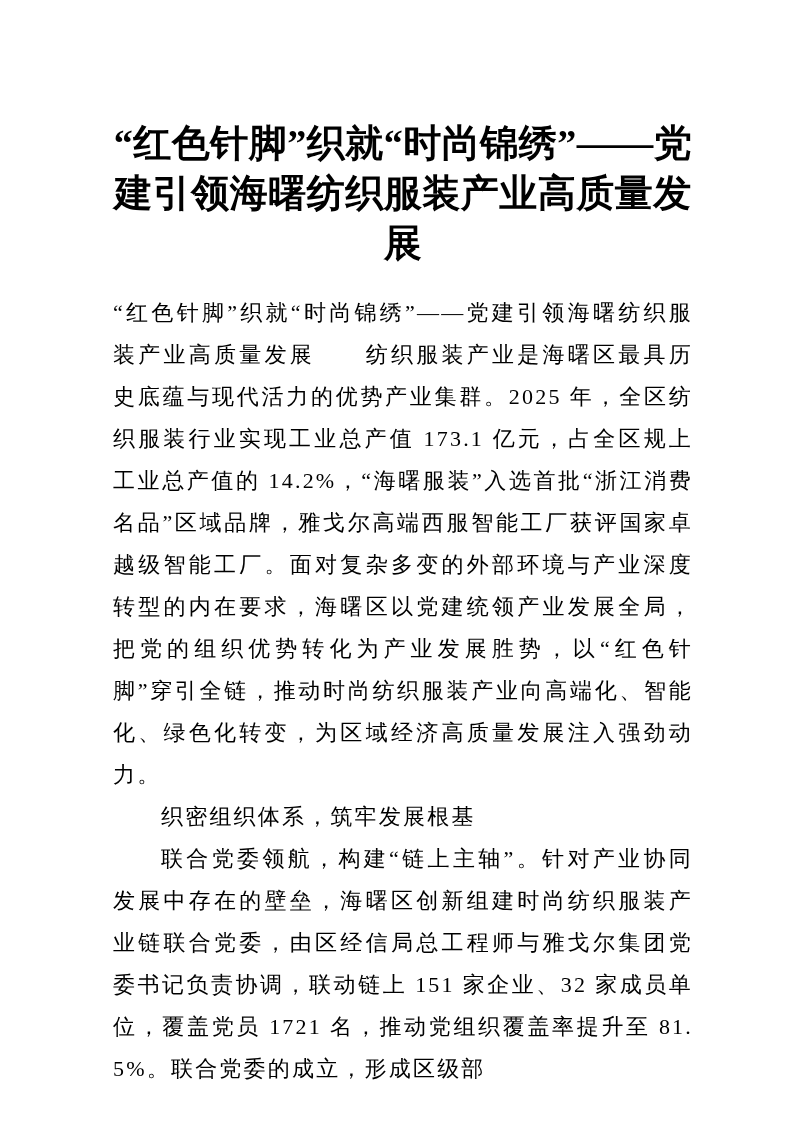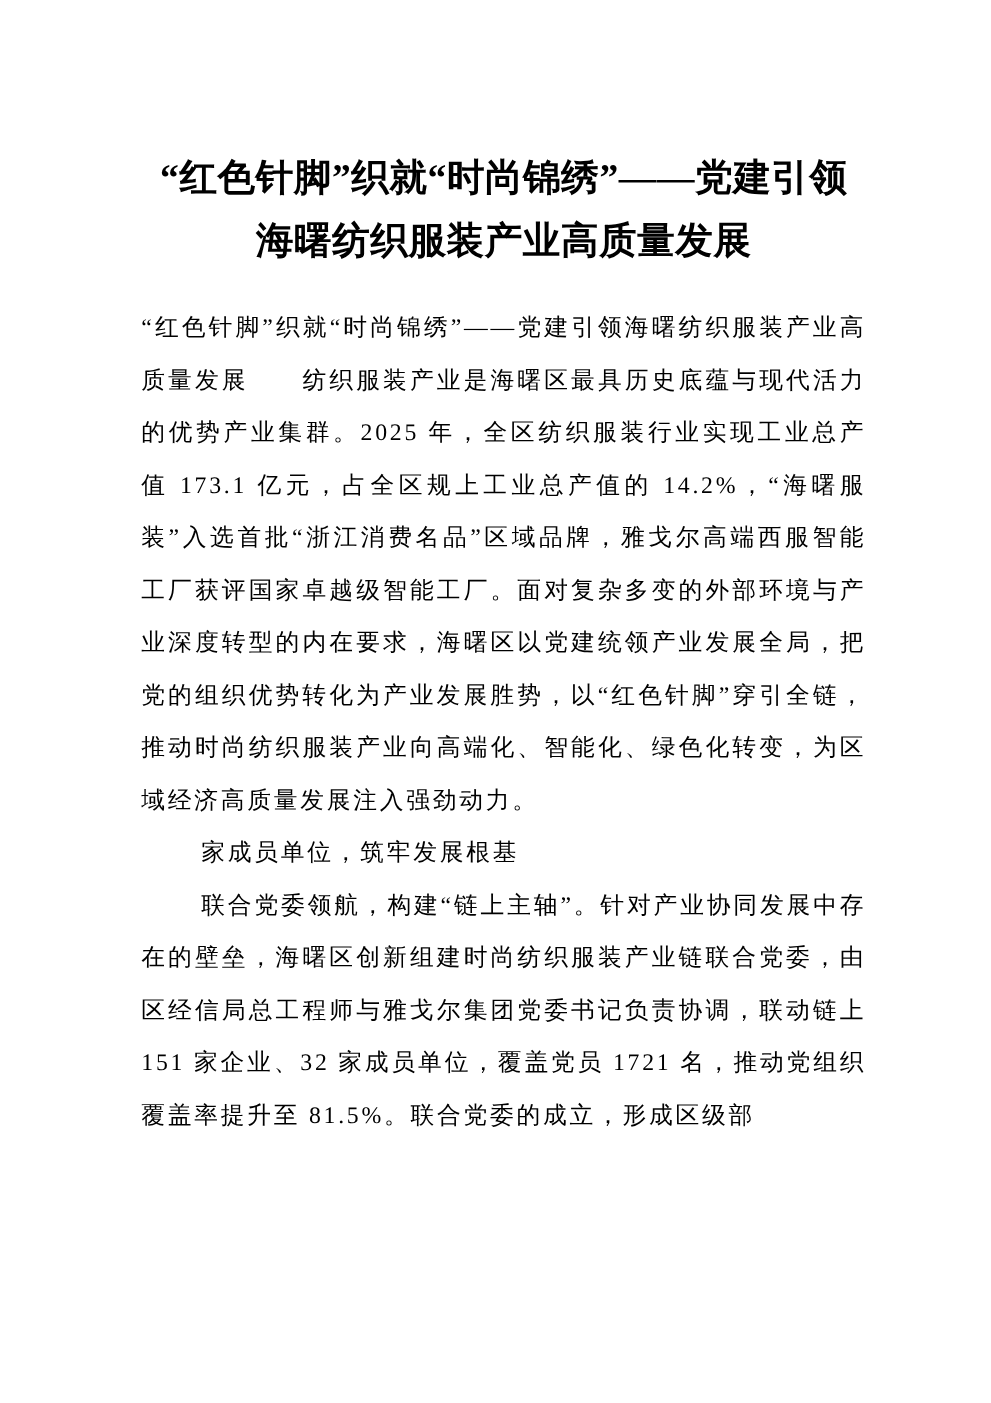--- a/index.html
+++ b/index.html
@@ -18,48 +18,48 @@
     font-family: "Liberation Serif", "DejaVu Serif", serif;
   }
   .content {
     box-sizing: border-box;
     width: 100%;
     height: 100%;
     padding: 118px 100px 0 113px;
   }
   .doc-title {
     margin: 0 0 24px 0;
-    font-size: 30px;
+    font-size: 38px;
     font-weight: bold;
     line-height: 50px;
     letter-spacing: 0.5px;
     text-align: center;
     color: #000000;
   }
   .para {
     margin: 0;
-    font-size: 19px;
+    font-size: 22px;
     line-height: 42px;
     letter-spacing: 2.2px;
     text-align: justify;
     text-justify: inter-character;
     word-break: break-all;
     color: #000000;
   }
   .para.indent {
     text-indent: 48px;
   }
 </style>
 </head>
 <body>
 
 <div class="page">
   <div class="content">
     <h1 class="doc-title">“红色针脚”织就“时尚锦绣”——党建引领海曙纺织服装产业高质量发展</h1>
 
     <p class="para">“红色针脚”织就“时尚锦绣”——党建引领海曙纺织服装产业高质量发展　　纺织服装产业是海曙区最具历史底蕴与现代活力的优势产业集群。2025 年，全区纺织服装行业实现工业总产值 173.1 亿元，占全区规上工业总产值的 14.2%，“海曙服装”入选首批“浙江消费名品”区域品牌，雅戈尔高端西服智能工厂获评国家卓越级智能工厂。面对复杂多变的外部环境与产业深度转型的内在要求，海曙区以党建统领产业发展全局，把党的组织优势转化为产业发展胜势，以“红色针脚”穿引全链，推动时尚纺织服装产业向高端化、智能化、绿色化转变，为区域经济高质量发展注入强劲动力。</p>
 
-    <p class="para indent">家成员单位，筑牢发展根基</p>
+    <p class="para indent">织密组织体系，筑牢发展根基</p>
 
 
     <p class="para indent">联合党委领航，构建“链上主轴”。针对产业协同发展中存在的壁垒，海曙区创新组建时尚纺织服装产业链联合党委，由区经信局总工程师与雅戈尔集团党委书记负责协调，联动链上 151 家企业、32 家成员单位，覆盖党员 1721 名，推动党组织覆盖率提升至 81.5%。联合党委的成立，形成区级部</p>
   </div>
 </div>
 
 </body></html>

